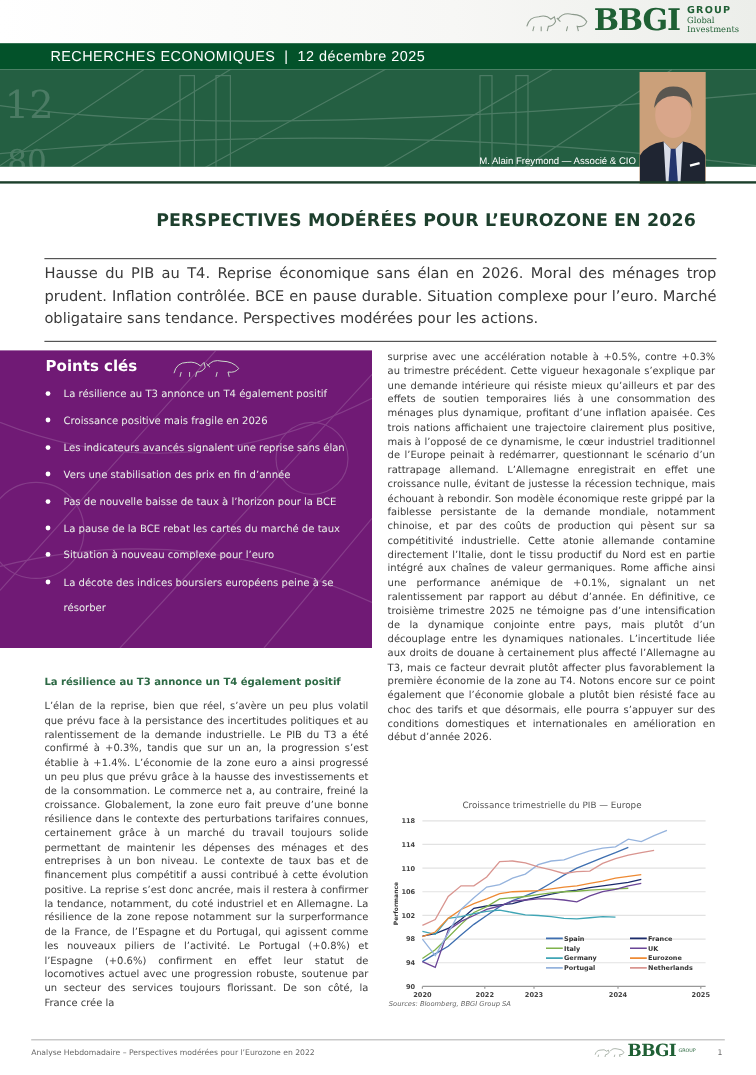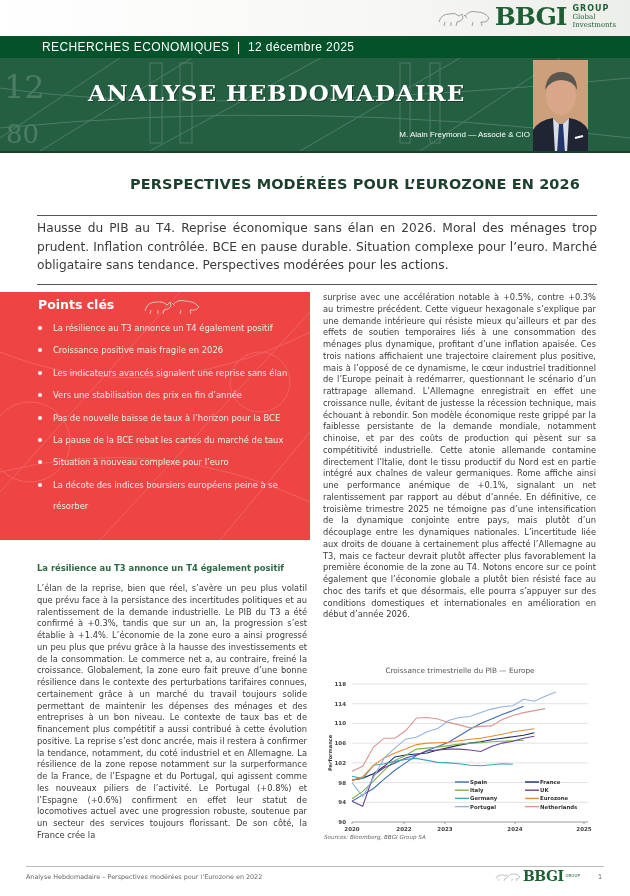--- a/index.html
+++ b/index.html
@@ -11,34 +11,34 @@
   .logo { position: absolute; right: 14px; top: 3px; display: flex; align-items: center; gap: 4px; }
   .logo .bulls { width: 54px; height: 22px; }
   .logo .bbgi { font-family: "DejaVu Serif", serif; font-weight: bold; font-size: 25px; color: #1f5f34; letter-spacing: -1px; line-height: 28px; }
   .logo .grp { display: flex; flex-direction: column; line-height: 8px; margin-left: 2px; }
   .logo .grp .g1 { font-family: "DejaVu Sans", sans-serif; font-size: 8px; font-weight: bold; color: #1f5f34; letter-spacing: 1px; }
   .logo .grp .g2 { font-family: "DejaVu Serif", serif; font-size: 7px; color: #1f5f34; }
 
   
   .band-top { position: absolute; left: 0; top: 36px; width: 630px; height: 22px; background: #03522a; text-align: center; }
   .band-top .kicker { position: absolute; left: 42px; top: 4px; font-family: "Liberation Sans", sans-serif; font-size: 12px; color: #ffffff; letter-spacing: 0.4px; }
-  .hero { position: absolute; left: 0; top: 58px; width: 630px; height: 93px; background: #245f42; overflow: hidden; text-align: right; }
+  .hero { position: absolute; left: 0; top: 58px; width: 630px; height: 81px; background: #245f42; overflow: hidden; text-align: right; }
   .hero .pattern { position: absolute; inset: 0; opacity: 0.18; }
   .hero .title { position: absolute; left: 88px; top: 21px; font-family: "DejaVu Serif", serif; font-weight: bold; font-size: 23px; color: #ffffff; letter-spacing: 1px; text-shadow: 1px 1px 0 #1a3e2c; }
   .hero .author { position: absolute; right: 100px; top: 72px; font-family: "Liberation Sans", sans-serif; font-size: 8px; color: #ffffff; }
   .photo { position: absolute; left: 533px; top: 60px; width: 55px; height: 93px; background: #cda27a; overflow: hidden; }
   .band-bottom { position: absolute; left: 0; top: 151px; width: 630px; height: 2px; background: #1c3f2b; }
 
   
   .headline { position: absolute; left: 0; top: 176px; width: 630px; text-align: center; font-family: "DejaVu Sans", sans-serif; font-weight: bold; font-size: 14.5px; color: #1d3f2d; letter-spacing: 0.1px; margin-left: 40px; }
   .rule { position: absolute; left: 37px; width: 560px; height: 1px; background: #555; }
   .lede { position: absolute; left: 37px; top: 219px; width: 560px; font-family: "DejaVu Sans", sans-serif; font-size: 12.2px; line-height: 18.5px; color: #3a3a3a; text-align: justify; text-align-last: left; }
 
   
-  .kp { position: absolute; left: 0; top: 292px; width: 310px; height: 248px; background: #ef4444; overflow: hidden; }
+  .kp { position: absolute; left: 0; top: 292px; width: 310px; height: 248px; background: #701a75; overflow: hidden; }
   .kp .pattern { position: absolute; inset: 0; opacity: 0.15; }
   .kp .kp-title { position: absolute; left: 38px; top: 5px; font-family: "DejaVu Sans", sans-serif; font-weight: bold; font-size: 12.5px; color: #ffffff; }
   .kp .kp-bulls { position: absolute; left: 143px; top: 4px; width: 58px; height: 20px; }
   .kp ul { position: absolute; left: 38px; top: 31px; width: 262px; list-style: none; }
   .kp li { position: relative; padding-left: 15px; font-family: "DejaVu Sans", sans-serif; font-size: 8.4px; line-height: 11px; color: #e9efe9; margin-bottom: 11.4px; }
   .kp li::before { content: ""; position: absolute; left: 0; top: 3px; width: 4px; height: 4px; border-radius: 50%; background: #ffffff; }
   .kp li.wrap { line-height: 21px; margin-top: -5px; }
   .kp li.wrap::before { top: 8px; }
 
   
@@ -88,21 +88,20 @@
       <path d="M0 80 L120 0 M40 93 L200 -5 M150 93 L330 -5 M300 93 L460 0 M420 93 L560 0"></path>
       <path d="M0 30 Q200 60 630 20 M0 70 Q300 40 630 80"></path>
       <rect x="150" y="5" width="12" height="80"></rect>
         <rect x="180" y="5" width="12" height="80"></rect>
       <rect x="400" y="5" width="10" height="80"></rect>
         <rect x="430" y="5" width="10" height="80"></rect>
     </g>
     <text x="4" y="40" font-size="32" fill="#fff" font-family="DejaVu Serif, serif">12</text>
     <text x="6" y="85" font-size="26" fill="#fff" font-family="DejaVu Serif, serif">80</text>
   </svg>
-  <div class="title">ANALYSE HEBDOMADAIRE</div>
   <div class="author">M. Alain Freymond — Associé &amp; CIO</div>
 </div>
 <div class="photo">
   <svg width="55" height="93" viewBox="0 0 55 93">
     <rect width="55" height="93" fill="#cba07a"></rect>
     <ellipse cx="28" cy="36" rx="15" ry="19" fill="#d9a68a"></ellipse>
     <path d="M12 30 Q14 12 28 12 Q44 12 44 30 Q40 20 28 20 Q18 20 12 30Z" fill="#5a5650"></path>
     <path d="M0 93 L0 70 Q6 60 20 58 L28 66 L36 58 Q50 60 55 70 L55 93Z" fill="#1f2532"></path>
     <path d="M20 58 L28 66 L36 58 L34 93 L22 93Z" fill="#d9dde8"></path>
     <path d="M26 64 L30 64 L32 93 L24 93Z" fill="#23356d"></path>

